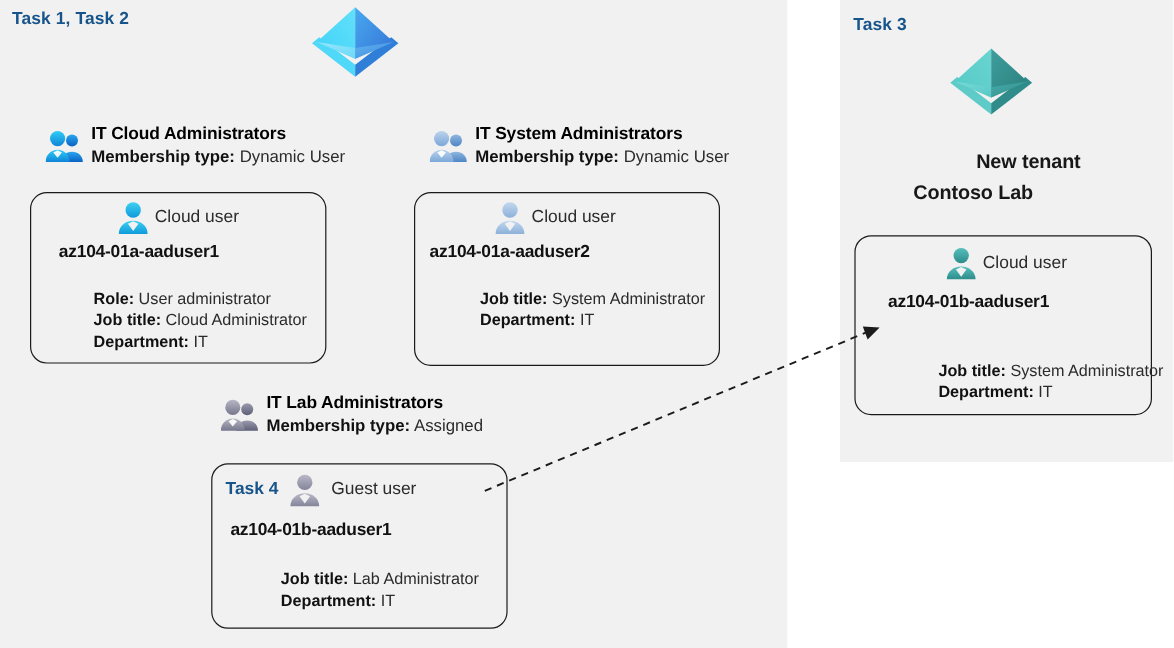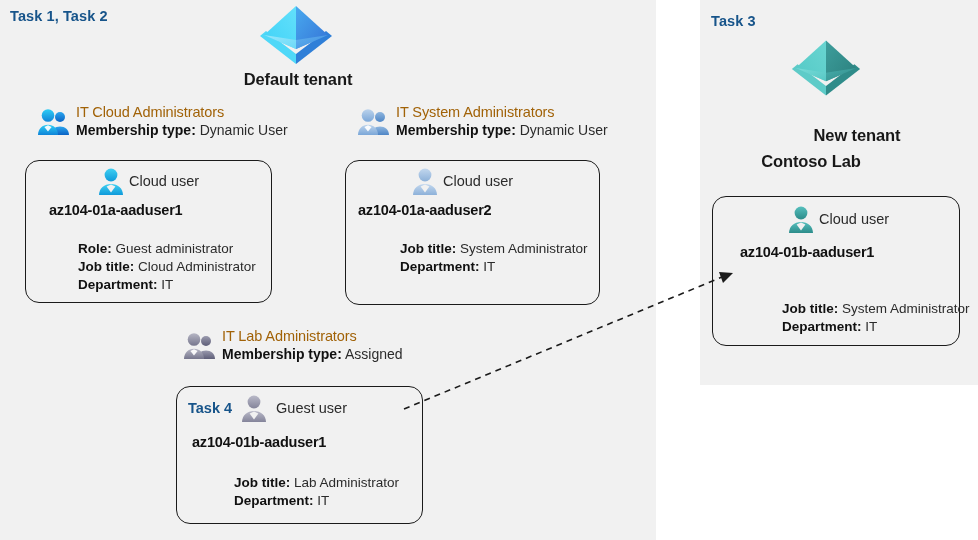--- a/index.html
+++ b/index.html
@@ -53,23 +53,23 @@
   .group {
     position: absolute;
     display: flex;
     align-items: flex-start;
     gap: 6px;
   }
   .group-icon { flex: 0 0 auto; margin-top: 4px; }
   .group-icon svg { display: block; }
   .group-text { display: flex; flex-direction: column; gap: 2px; }
   .group-title {
-    font-weight: normal;
-    font-size: 14.5px;
-    color: #a16207;
+    font-weight: bold;
+    font-size: 14.5px;
+    color: #000000;
     white-space: nowrap;
     letter-spacing: -.1px;
   }
   .group-meta {
     font-size: 14px;
     color: #2b2b2b;
     white-space: nowrap;
   }
   .group-meta b { color: #111111; font-weight: bold; }
 
@@ -152,21 +152,20 @@
 
       <polygon points="38,62 2,34 8,29 38,52" fill="#4fd8f8"></polygon>
       <polygon points="38,62 74,34 68,29 38,52" fill="#2f7fd8"></polygon>
 
       <polygon points="38,4 6,33 38,47" fill="url(#tbL)"></polygon>
       <polygon points="38,4 70,33 38,47" fill="url(#tbR)"></polygon>
       <polygon points="6,33 38,38 38,47" fill="url(#tbBL)" opacity=".85"></polygon>
       <polygon points="70,33 38,38 38,47" fill="url(#tbBR)" opacity=".85"></polygon>
     </svg>
   </div>
-  <div class="tenant-name" style="left:178px; top:70px; width:240px;">Default tenant</div>
 
   <div class="group" style="left:38px; top:104px;">
     <span class="group-icon">
       <svg width="32" height="28" viewBox="0 0 32 28">
         <defs>
           <linearGradient id="g1a" x1="0" y1="0" x2="0" y2="1">
             <stop offset="0" stop-color="#2ecdf5"></stop>
               <stop offset="1" stop-color="#0f84d8"></stop>
           </linearGradient>
           <linearGradient id="g1b" x1="0" y1="0" x2="0" y2="1">
@@ -199,21 +198,21 @@
         </defs>
         <circle cx="13" cy="8" r="6.4" fill="url(#u1)"></circle>
         <path d="M1 28c0-6.6 5.4-11 12-11s12 4.4 12 11z" fill="url(#u1)"></path>
         <path d="M13 17.4 8.6 19.5 13 25.6 17.4 19.5z" fill="#f1f1f1"></path>
       </svg>
     </span>
     <span class="kind">Cloud user</span>
   </div>
   <div class="card-upn" style="left:36px; top:202px;margin-left:13px;">az104-01a-aaduser1</div>
   <div class="card-props" style="left:36px; top:240px;">
-    <div><b>Role:</b> <span>Guest administrator</span></div>
+    <div><b>Role:</b> <span>User administrator</span></div>
     <div><b>Job title:</b> <span>Cloud Administrator</span></div>
     <div><b>Department:</b> <span>IT</span></div>
   </div>
 
   <div class="group" style="left:358px; top:104px;">
     <span class="group-icon">
       <svg width="32" height="28" viewBox="0 0 32 28">
         <defs>
           <linearGradient id="g2a" x1="0" y1="0" x2="0" y2="1">
             <stop offset="0" stop-color="#bcd3ec"></stop>

